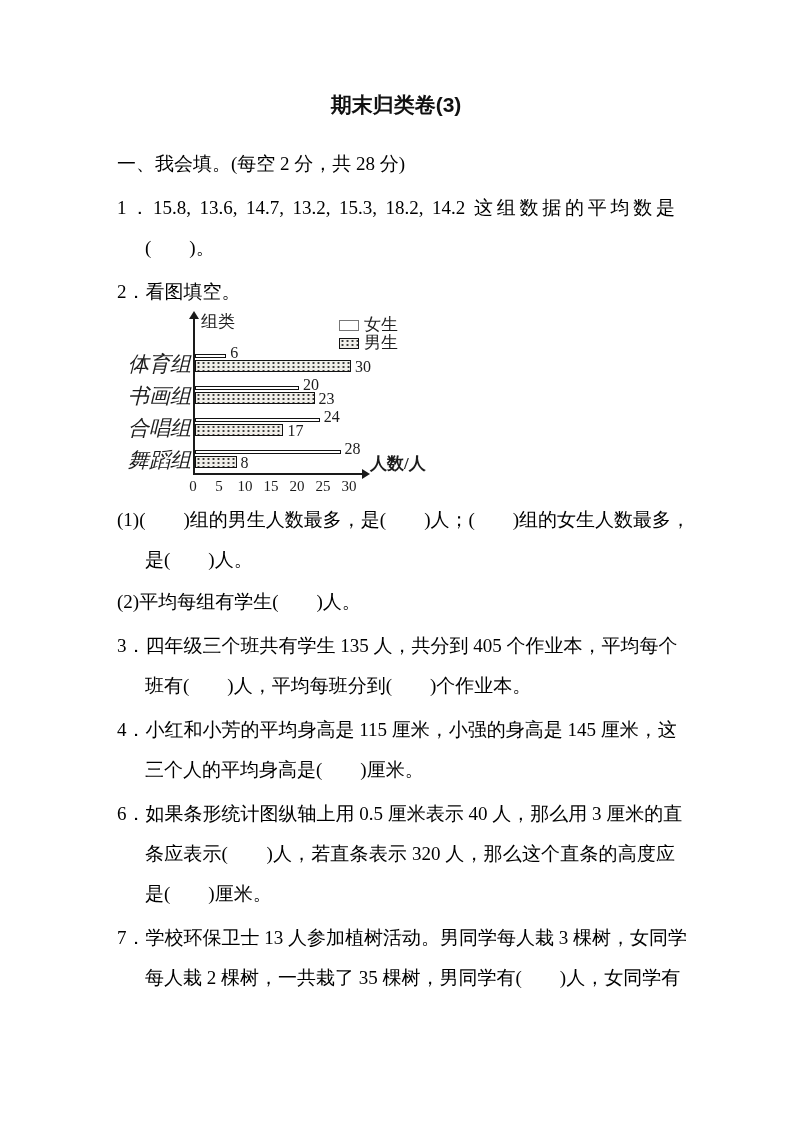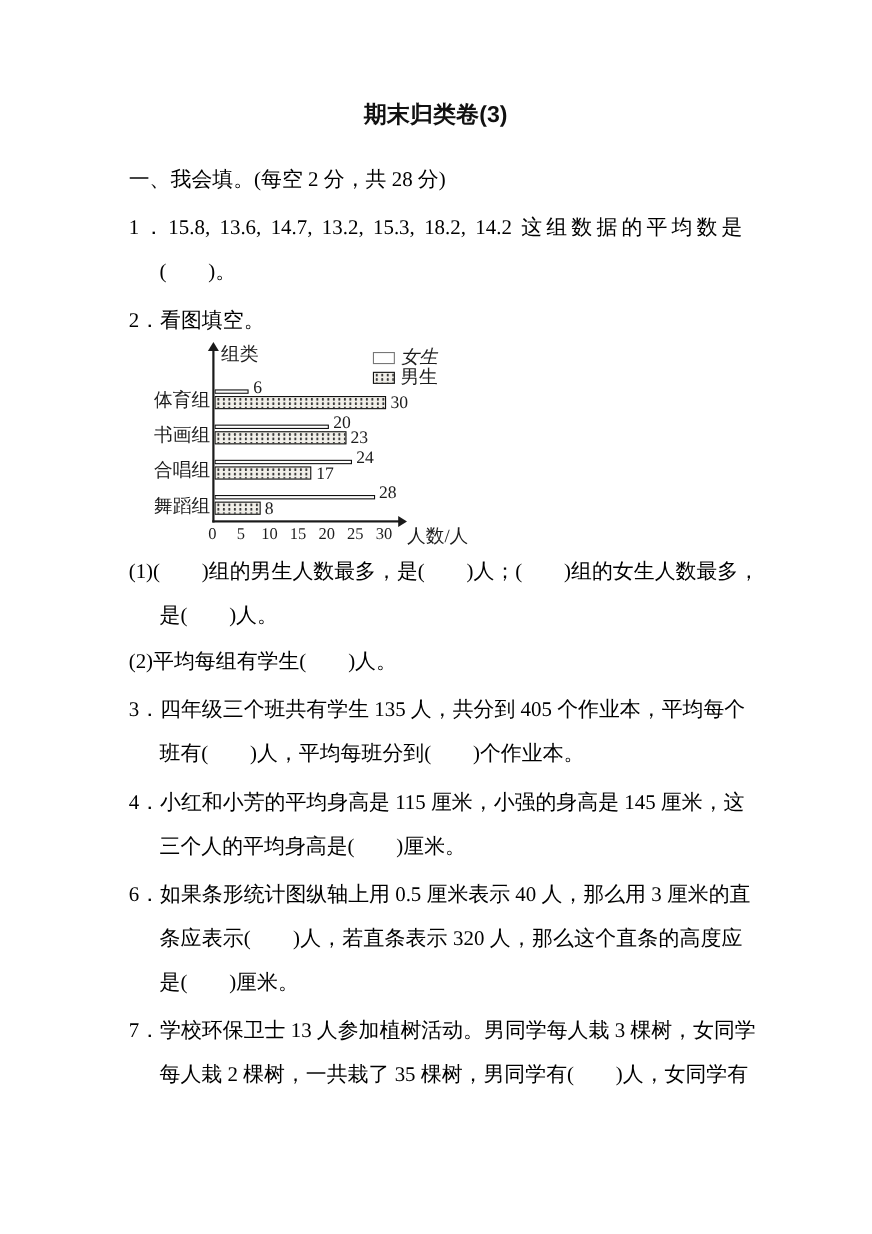--- a/index.html
+++ b/index.html
@@ -32,21 +32,21 @@
   .axis{background:#1a1a1a;}
   .axis-v{left:76px;top:4px;width:2px;height:157px;}
   .axis-h{left:76px;top:159px;width:170px;height:2px;}
   .arrow-up{left:72px;top:-3px;width:0;height:0;
     border-left:5px solid transparent;border-right:5px solid transparent;
     border-bottom:8px solid #1a1a1a;}
   .arrow-right{left:245px;top:155px;width:0;height:0;
     border-top:5px solid transparent;border-bottom:5px solid transparent;
     border-left:8px solid #1a1a1a;}
   .axis-label{font-size:17px;line-height:20px;white-space:nowrap;}
-  .cat-label{font-size:17px;line-height:20px;width:74px;left:0;text-align:right;white-space:nowrap;}
+  .cat-label{font-size:21px;line-height:20px;width:74px;left:0;text-align:right;white-space:nowrap;font-style:italic;}
   .bar{border:1px solid #111;}
   .bar-female{height:4px;background:#ffffff;}
   .bar-male{height:12px;background-color:#f1efe9;
     background-image:radial-gradient(circle,#3a3a3a 0.9px,rgba(0,0,0,0) 1.3px);
     background-size:5px 4px;}
   .val-label{font-size:16px;line-height:16px;white-space:nowrap;}
   .tick-label{font-size:15px;line-height:16px;width:20px;text-align:center;top:164px;}
   .legend-row{display:flex;align-items:center;height:18px;position:absolute;}
   .legend-row .swatch{position:static;width:20px;height:11px;margin-right:5px;}
   .legend-row .swatch.female{background:#fff;border:1px solid #777;}
@@ -70,22 +70,22 @@
   </div>
 
   <div class="line q2-intro">2．看图填空。</div>
 
   <div class="chart" id="chart">
       <div class="axis axis-v"></div>
       <div class="axis axis-h"></div>
       <div class="arrow-up"></div>
       <div class="arrow-right"></div>
       <div class="axis-label" style="left: 84px; top: -2px;">组类</div>
-      <div class="axis-label" style="left: 253px; top: 164px;">人数/人</div>
-      <div class="legend-row" style="left: 222px; top: 2px; font-style: italic;">
+      <div class="axis-label" style="left: 253px; top: 140px; font-weight: bold;">人数/人</div>
+      <div class="legend-row" style="left: 222px; top: 2px;">
         <div class="swatch female"></div>
         <span class="legend-label">女生</span>
       </div>
       <div class="legend-row" style="left: 222px; top: 20px;">
         <div class="swatch male"></div>
         <span class="legend-label">男生</span>
       </div>
       <div class="cat-label" style="top: 40px;">体育组</div>
       <div class="bar bar-female" style="left: 78px; top: 40px; width: 31.2px;"></div>
       <div class="val-label" style="left: 113.2px; top: 31px;">6</div>

